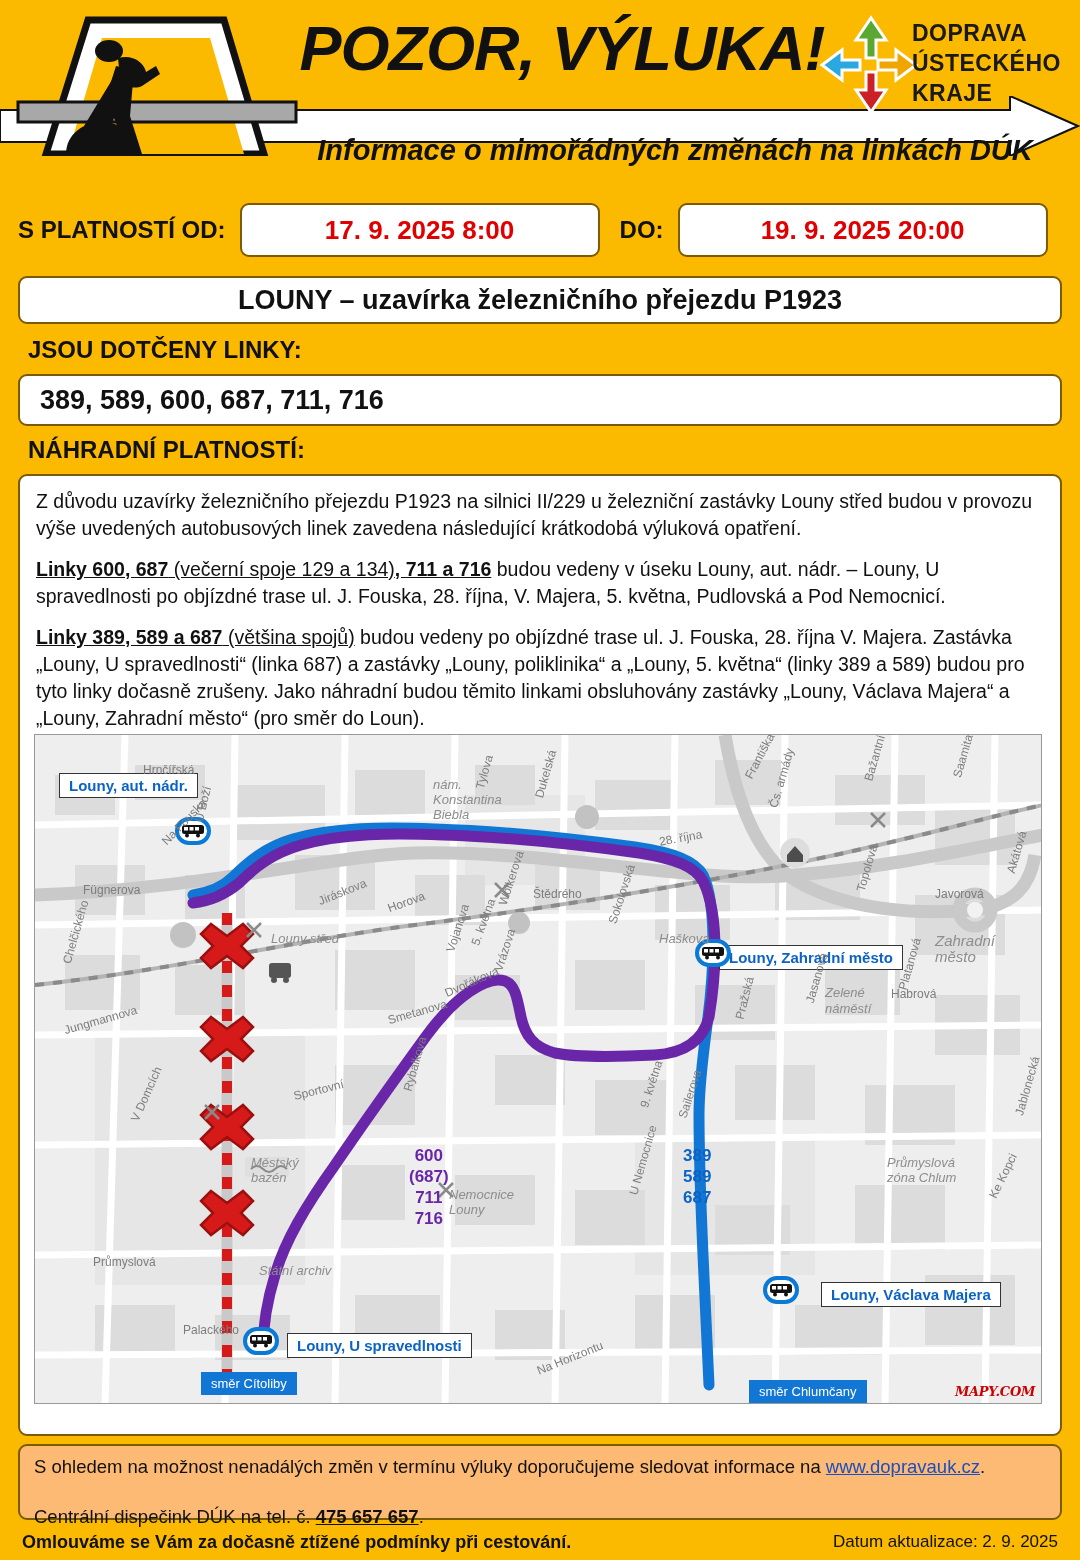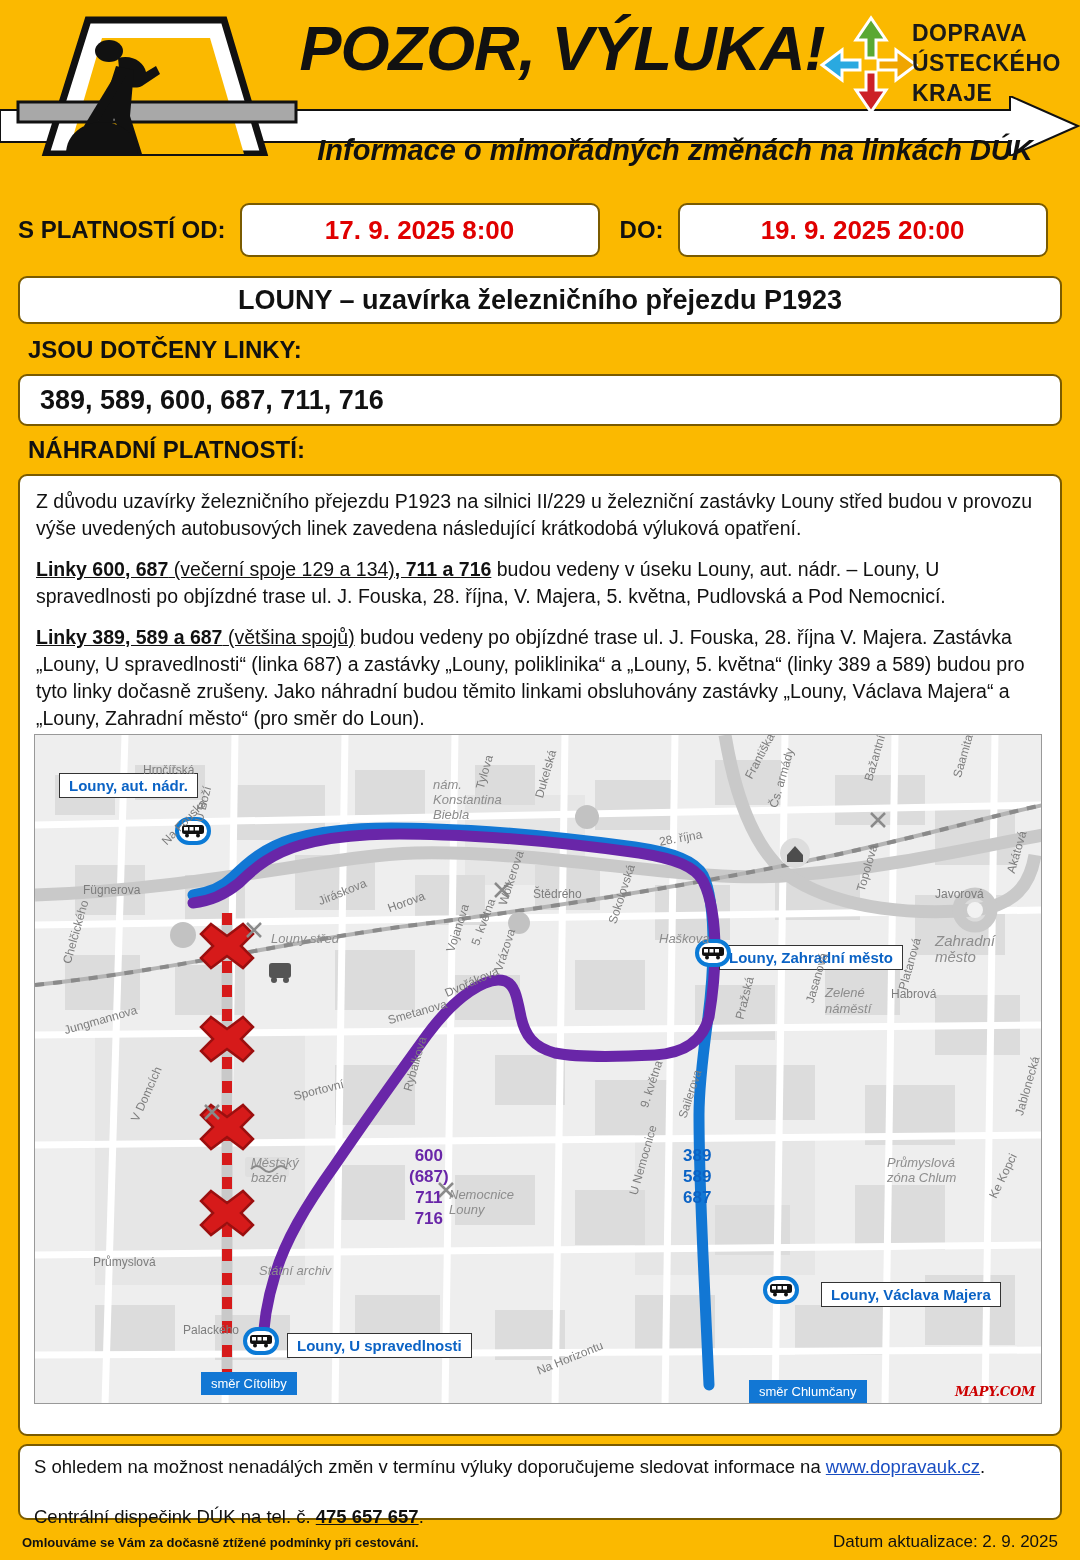--- a/index.html
+++ b/index.html
@@ -113,32 +113,32 @@
     font-family:"Liberation Sans", sans-serif;
   }
   .place {
     position:absolute; color:#8d8d8d; font-size:13px; white-space:nowrap;
     font-style:italic;
   }
 
   
   .footnote {
     position:absolute; left:18px; top:1444px; width:1044px; height:76px;
-    background:#ffffff; border:2px solid #7a5b00; border-radius:9px;
+    background:#fdba74; border:2px solid #7a5b00; border-radius:9px;
     padding:8px 14px; font-size:18.5px; line-height:25px; color:#111;
   }
   .footnote a { color:#1a4ec2; text-decoration:underline; }
   .footnote b { font-weight:bold; text-decoration:underline; }
 
   .bottombar {
     position:absolute; left:0; top:1524px; width:1080px; height:36px;
     display:flex; align-items:center; justify-content:space-between;
     padding:0 22px;
   }
-  .bb-left { font-size:13px; font-weight:bold; color:#111; }
+  .bb-left { font-size:18px; font-weight:bold; color:#111; }
   .bb-right { font-size:17px; color:#111; }
 </style>
 </head>
 <body>
 
 <div class="banner">
 
   <svg class="banner-arrow" viewBox="0 0 1080 60">
     <path d="M0,14 L1010,14 L1010,0 L1078,30 L1010,60 L1010,46 L0,46 Z" fill="#ffffff" stroke="#111" stroke-width="2"></path>
   </svg>

